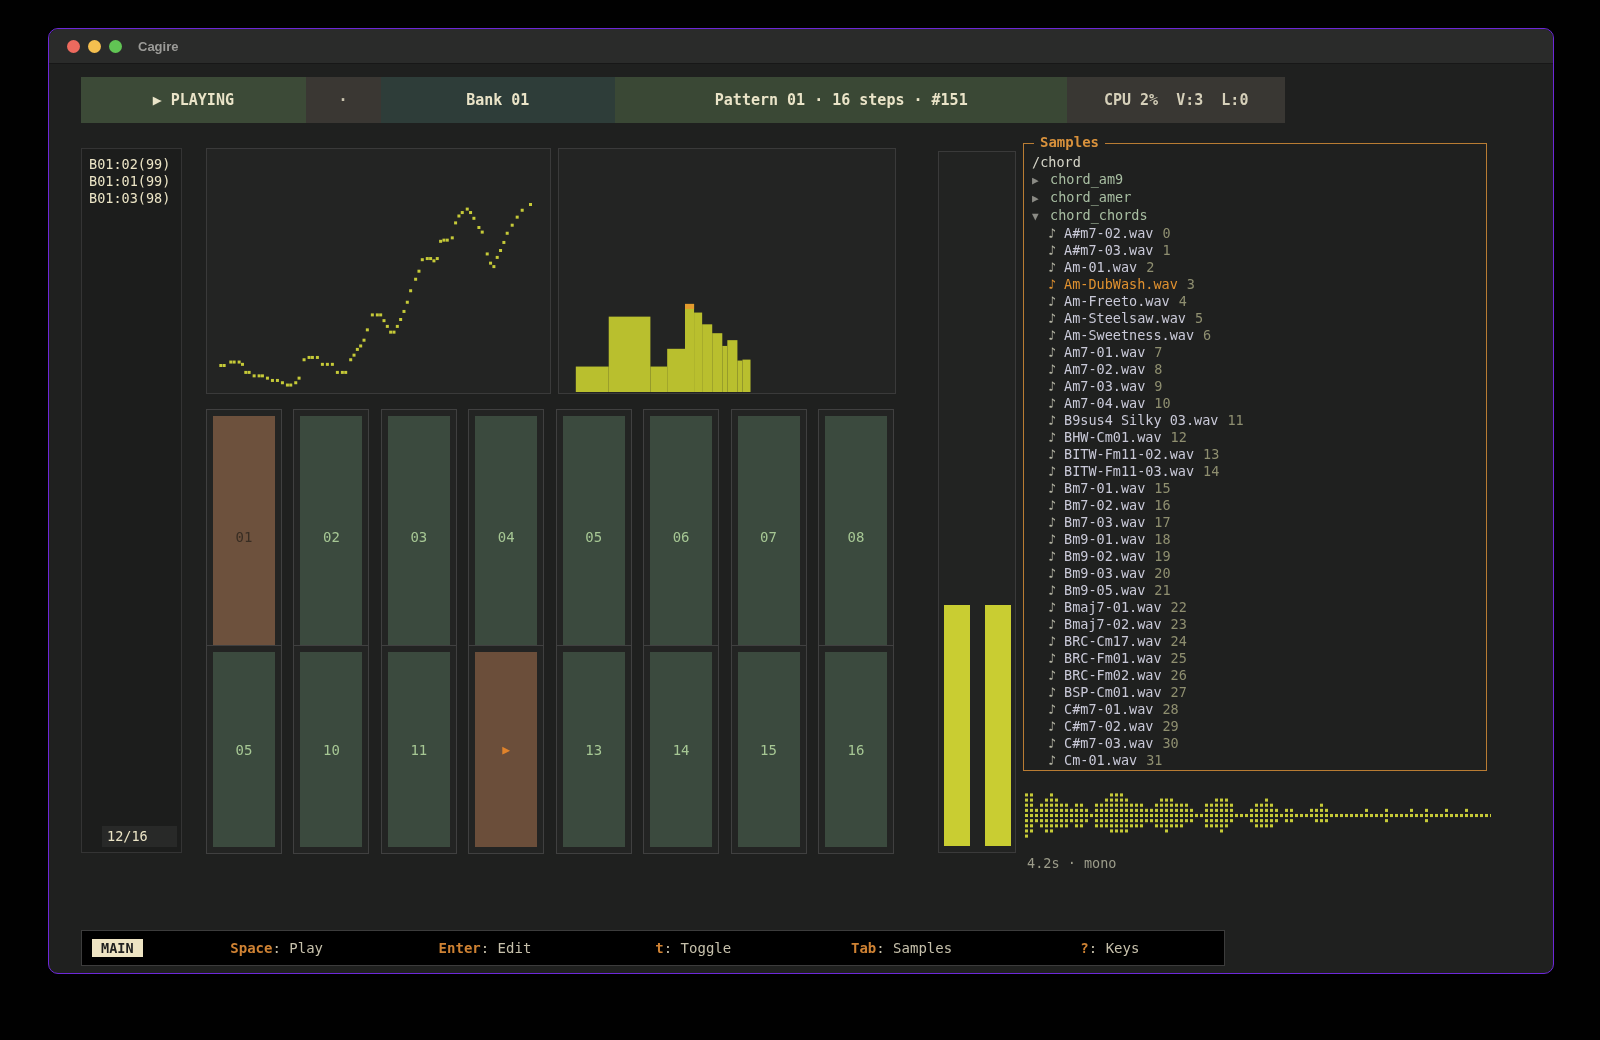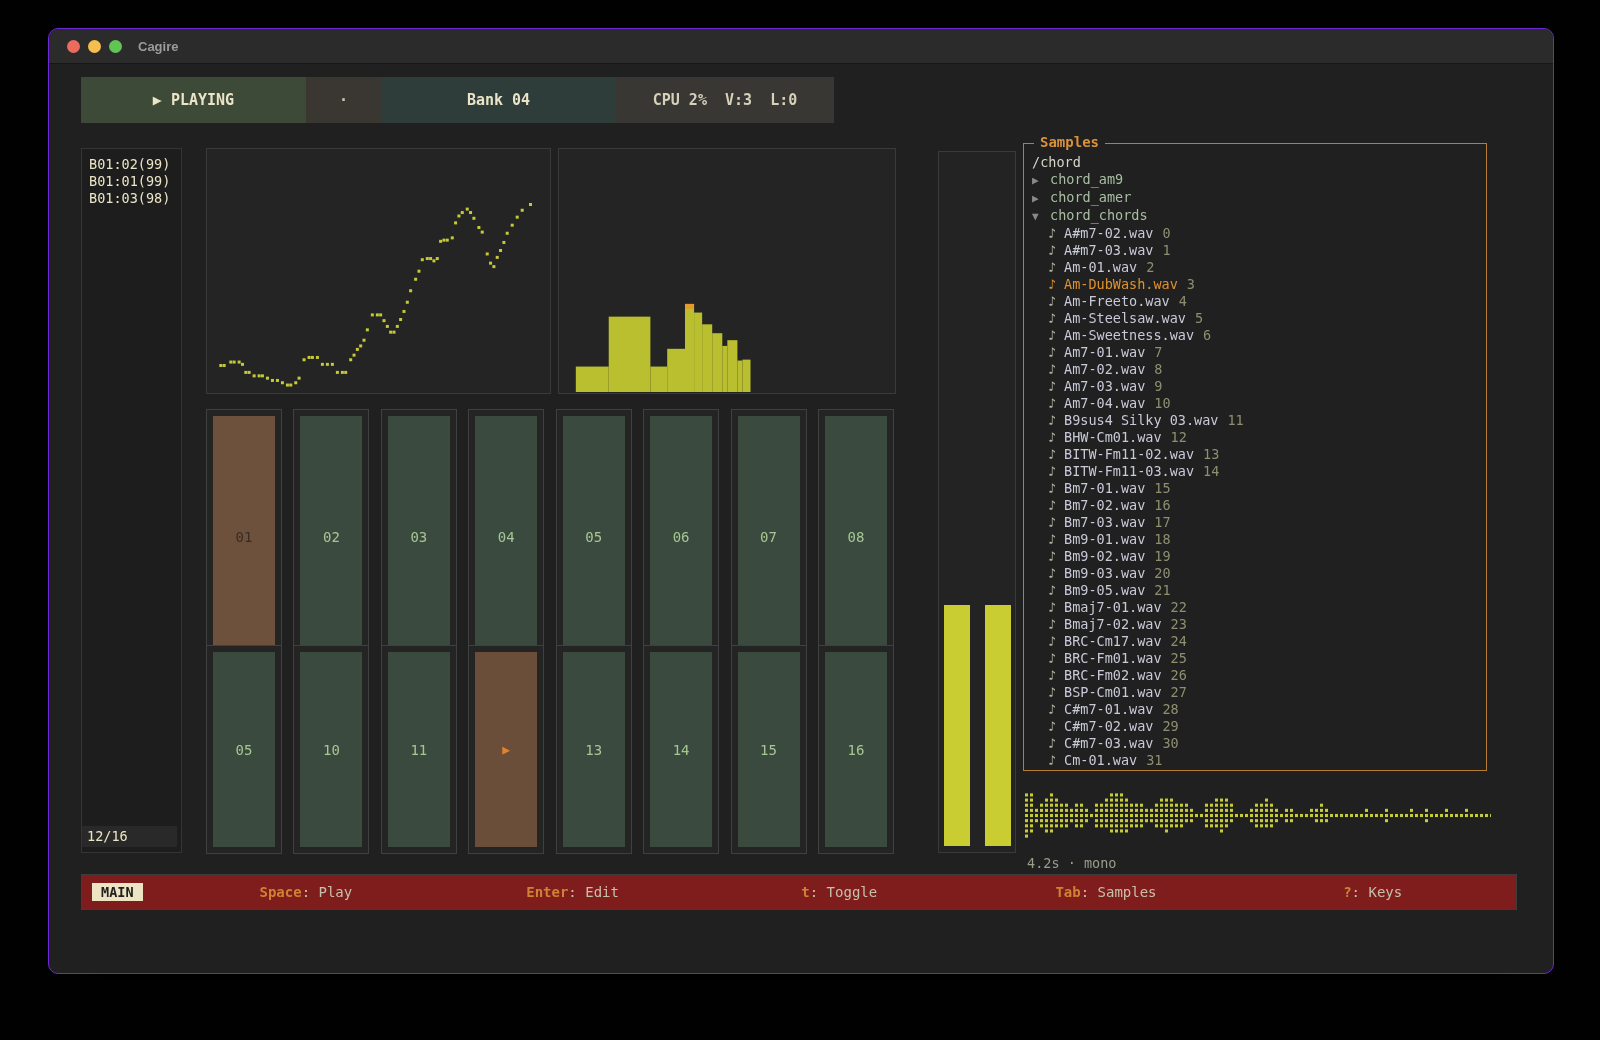--- a/index.html
+++ b/index.html
@@ -23,21 +23,21 @@
   .seg-metronome{width:75px;}
   .seg-bpm{width:230px;}
   .seg-bank{width:235px;}
   .seg-pattern{width:453px;}
   .seg-stats{width:218px;font-weight:bold;}
   
   .sidebar{position:absolute;left:32px;top:119px;width:101px;height:705px;background:#1c1d1c;
            border:1px solid #343434;box-sizing:border-box;}
   .voices{padding-top:7px;}
   .voice{color:#ece5c6;font-size:13.5px;line-height:17px;padding-left:7px;white-space:pre;}
-  .sidebar-footer{position:absolute;left:0;right:4px;bottom:5px;height:21px;background:#282928;
+  .sidebar-footer{position:absolute;left:20px;right:4px;bottom:5px;height:21px;background:#282928;
                   color:#ece5c6;font-size:13.5px;line-height:21px;padding-left:5px;}
   
   .panel{position:absolute;background:#232423;border:1px solid #3a3a3a;box-sizing:border-box;}
   #scatter-panel{left:157px;top:119px;width:345px;height:246px;}
   #histo-panel{left:509px;top:119px;width:338px;height:246px;}
   #meter-panel{left:889px;top:122px;width:78px;height:702px;background:#222322;}
   .meter{position:absolute;bottom:6px;width:26px;}
   
   .pad-row{position:absolute;left:157px;width:688px;display:flex;justify-content:space-between;}
   #pad-row-1{top:380px;height:256px;}
@@ -60,21 +60,21 @@
   .tree-folder .arrow{color:#8b8b85;display:inline-block;width:18px;font-size:11px;}
   .tree-file{color:#c9c9d8;cursor:pointer;margin-left:16px;}
   .tree-file .note{color:#b5b5a5;display:inline-block;width:16px;}
   .tree-file .idx{color:#8f8f70;margin-left:9px;}
   .tree-file.sel{color:#e0912f;}
   .tree-file.sel .note{color:#e0912f;}
   
   .waveform{position:absolute;left:974px;top:750px;width:468px;height:72px;}
   .wave-caption{position:absolute;left:978px;top:826px;color:#9c9c8a;font-size:13.5px;white-space:pre;}
   
-  .bottombar{position:absolute;left:32px;top:845px;width:1436px;height:36px;background:#7f1d1d;
+  .bottombar{position:absolute;left:32px;top:901px;width:1144px;height:36px;background:#000000;
              border:1px solid #3c3c3c;box-sizing:border-box;display:flex;align-items:center;padding:0 10px;}
   .mode{background:#eee4c3;color:#202020;font-weight:bold;font-size:13.5px;padding:1px 9px;margin-right:30px;}
   .hints{flex:1;display:flex;}
   .hint{flex:1;text-align:center;font-size:14px;white-space:pre;}
   .hint .key{color:#cf8233;font-weight:bold;}
   .hint .act{color:#c6c0ab;}
 </style>
 </head>
 <body>
 
@@ -84,21 +84,22 @@
     <div class="titlebar">
       <span class="tl red"></span>
       <span class="tl yellow"></span>
       <span class="tl green"></span>
       <span class="wtitle">Cagire</span>
     </div>
 
     <div class="header" id="header-segments">
         <div class="seg seg-transport" style="background: rgb(60, 74, 55); color: rgb(234, 228, 200);">▶ PLAYING</div>
         <div class="seg seg-metronome" style="background: rgb(58, 55, 51); color: rgb(201, 195, 174);">·</div>
-        <div class="seg seg-bank" style="background: rgb(46, 61, 57); color: rgb(234, 228, 200);">Bank 04</div>
+        <div class="seg seg-bank" style="background: rgb(46, 61, 57); color: rgb(234, 228, 200);">Bank 01</div>
+        <div class="seg seg-pattern" style="background: rgb(58, 72, 53); color: rgb(234, 228, 200);">Pattern 01 · 16 steps · #151</div>
         <div class="seg seg-stats" style="background: rgb(57, 55, 51); color: rgb(214, 208, 186);">CPU 2%  V:3  L:0</div>
       </div>
 
     <aside class="sidebar">
       <div class="voices" id="voice-list">
           <div class="voice">B01:02(99)</div>
           <div class="voice">B01:01(99)</div>
           <div class="voice">B01:03(98)</div>
         </div>
       <div class="sidebar-footer">12/16</div>

